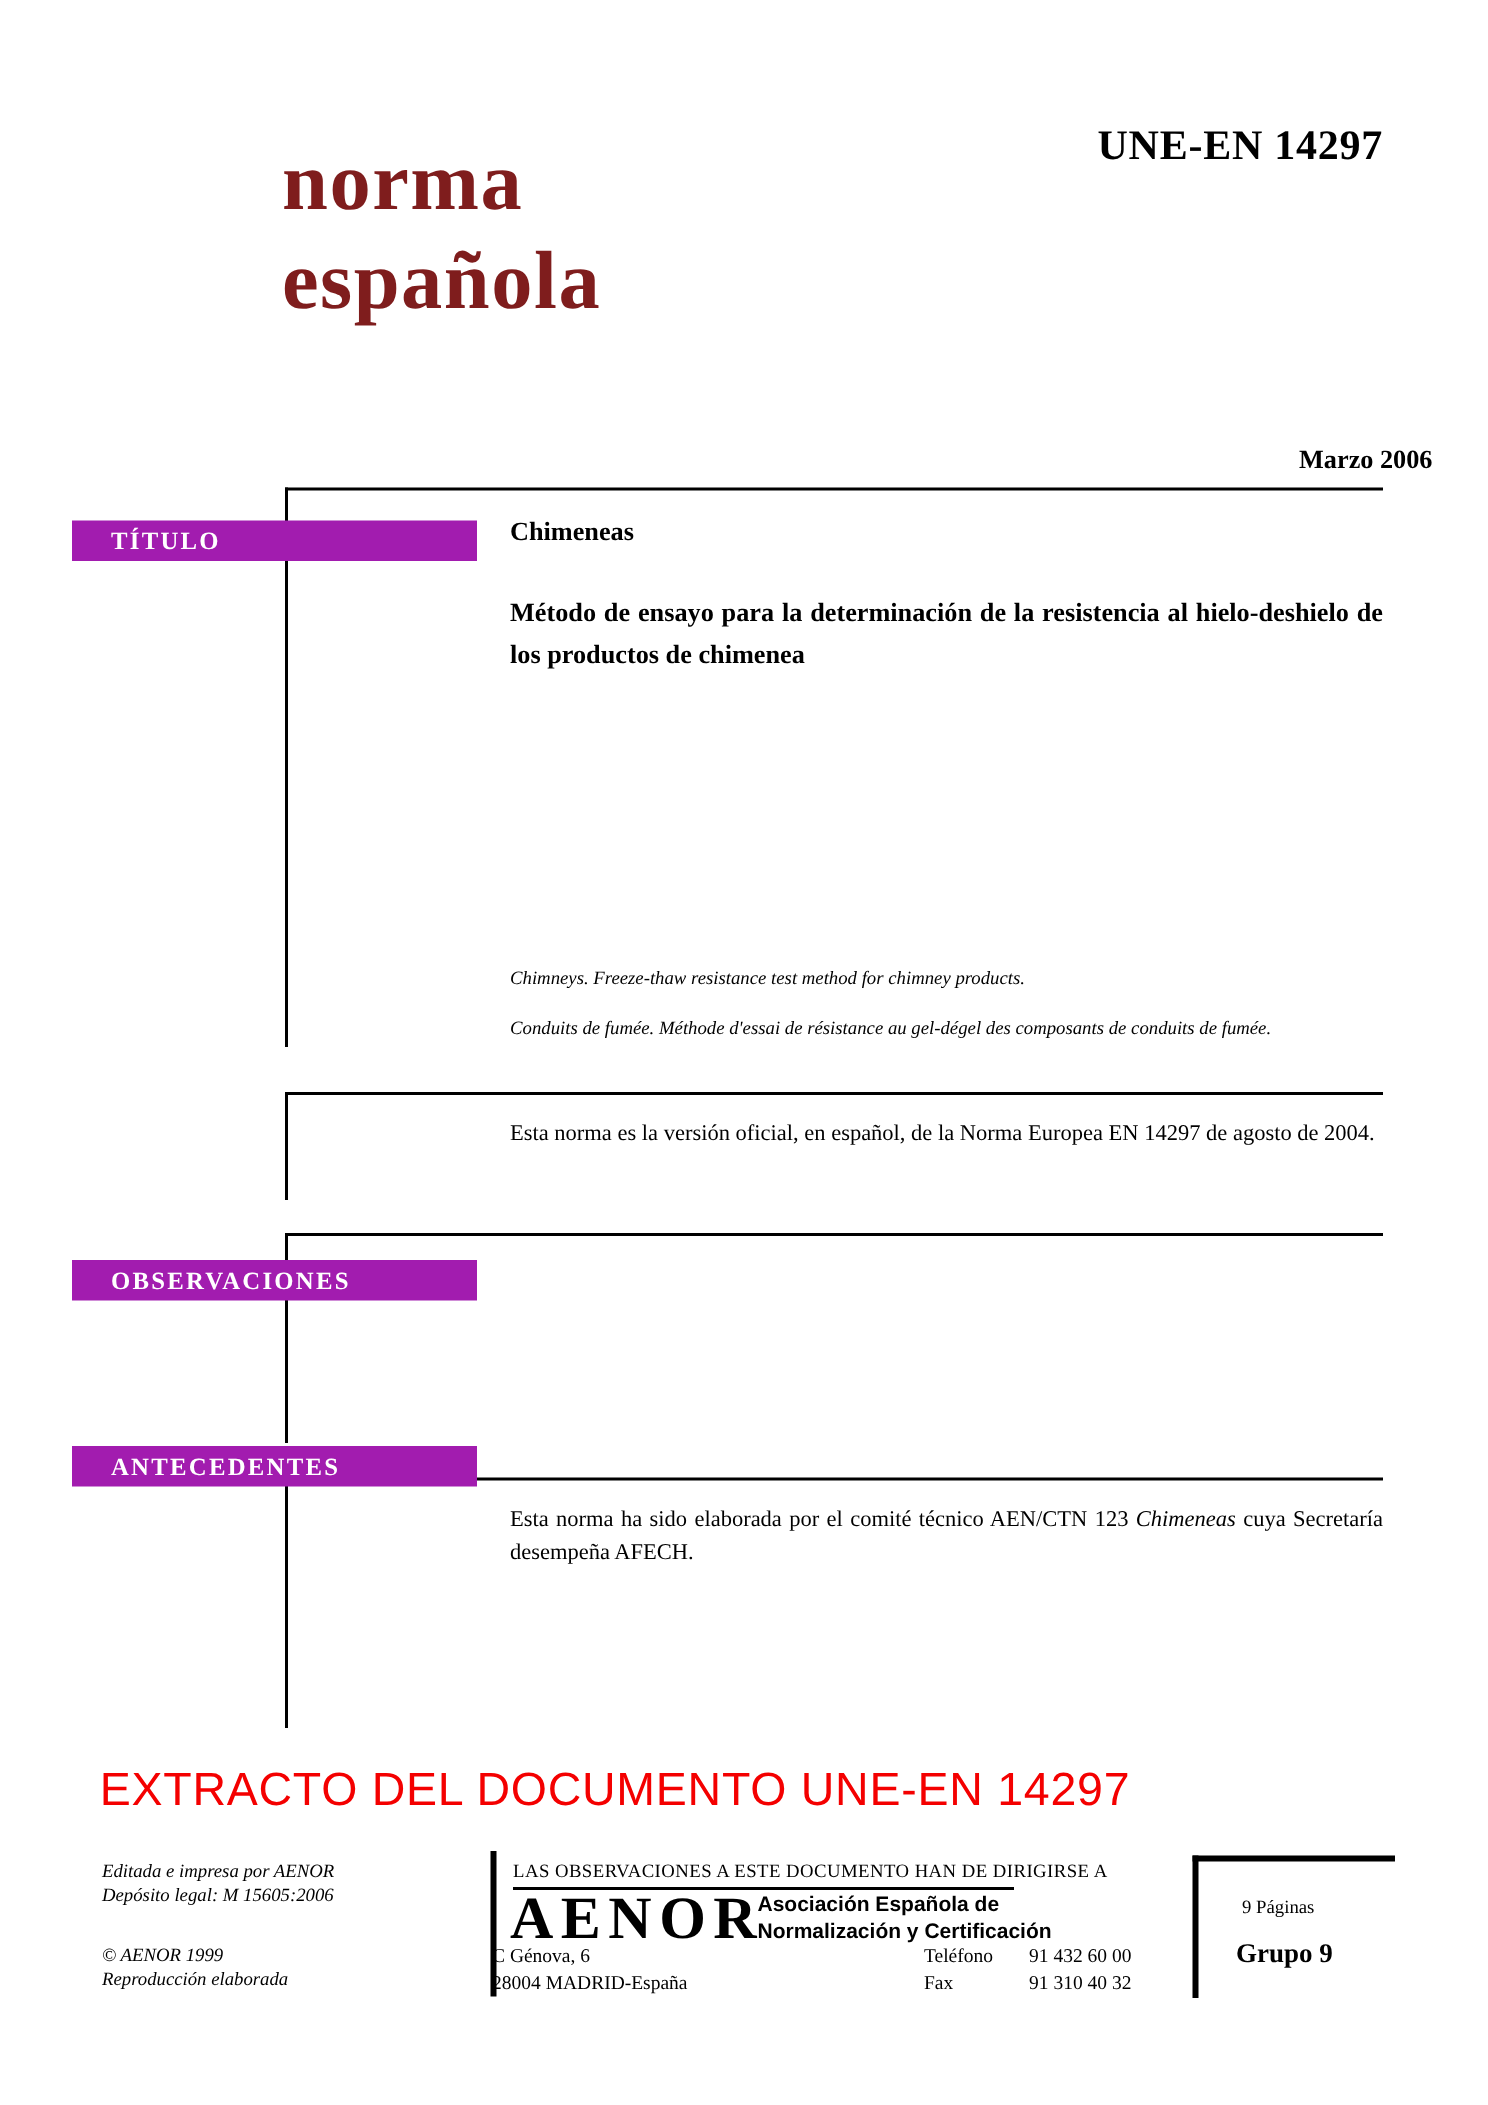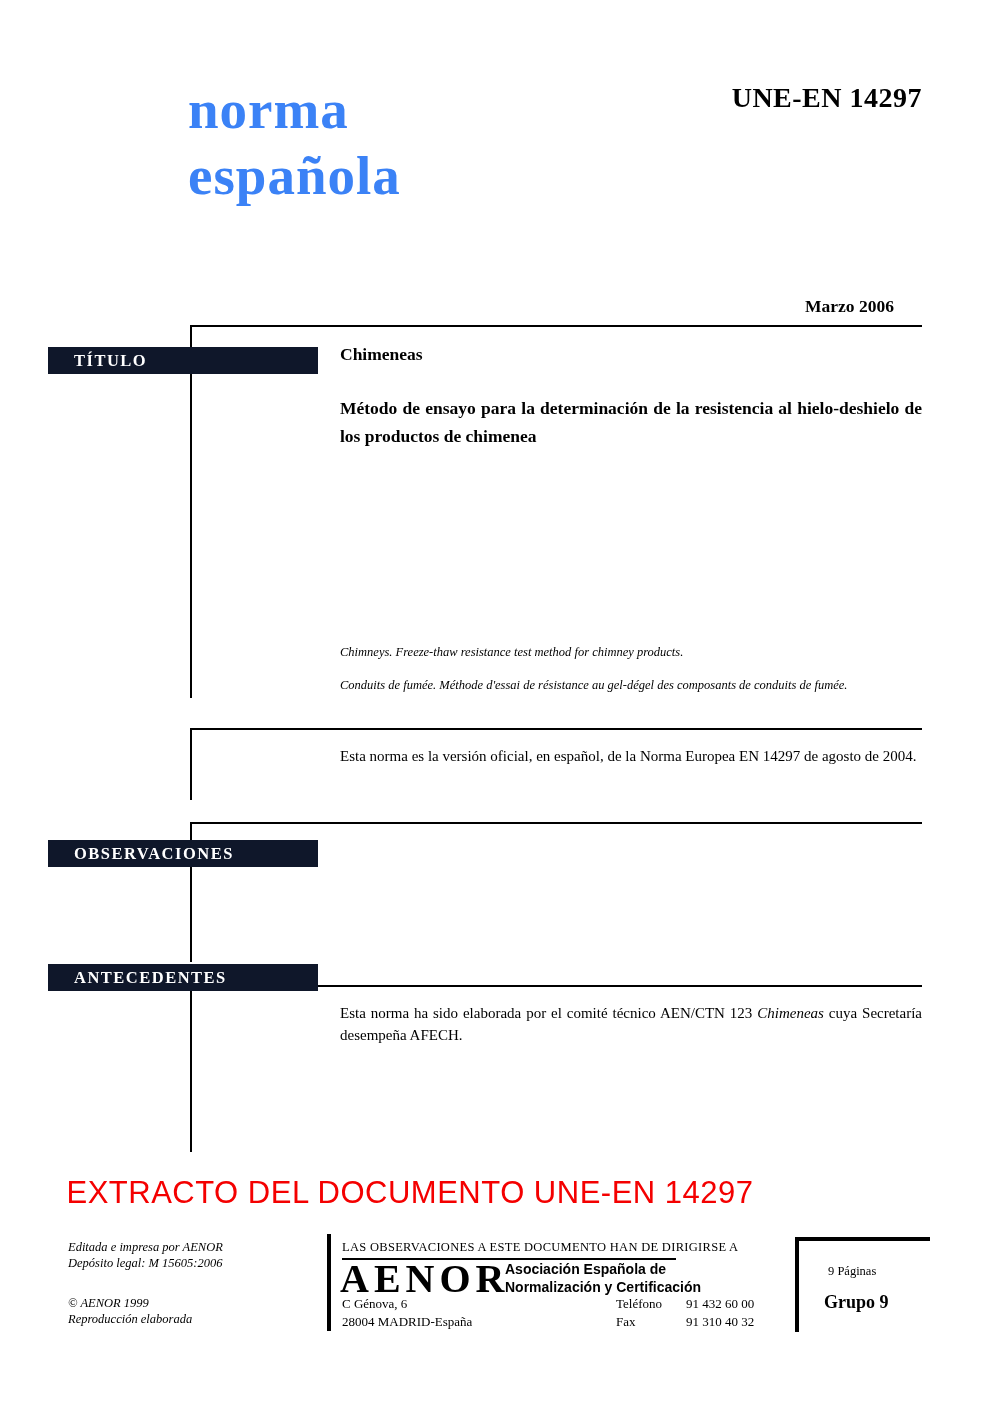--- a/index.html
+++ b/index.html
@@ -11,42 +11,42 @@
     margin: 0 auto;
     background: #ffffff;
     font-family: "Liberation Serif", serif;
     color: #000;
     overflow: hidden;
   }
   .abs { position: absolute; }
 
   
   .logo {
-    left: 188px; top: 77px;
+    left: 188px; top: 88px;
     font-size: 55px; line-height: 66px;
-    font-weight: bold; color: #3b82f6;
+    font-weight: bold; color: #7f1d1d;
     letter-spacing: 1px;
   }
   .doc-code {
     left: 500px; top: 82px; width: 422px;
     text-align: right;
     font-size: 28px; font-weight: bold; letter-spacing: 0.5px;
   }
   .issue-date {
-    left: 572px; top: 296px; width: 322px;
+    left: 633px; top: 296px; width: 322px;
     text-align: right;
     font-size: 17.5px; font-weight: bold;
   }
 
   
   .hline { height: 2px; background: #000; left: 190px; width: 732px; }
   .vline { width: 2px; background: #000; left: 190px; }
   .label-bar {
     left: 48px; width: 270px; height: 27px;
-    background: #0f172a; color: #fff;
+    background: #a21caf; color: #fff;
     font-size: 16.5px; font-weight: bold;
     letter-spacing: 1.5px;
     padding-left: 26px;
     display: flex; align-items: center;
     z-index: 2;
   }
   .content { left: 340px; width: 582px; }
 
   .title-main { font-size: 17.5px; font-weight: bold; }
   .title-sub {
@@ -136,21 +136,21 @@
   <div class="abs f-div" style="left:327px;top:1234px;width:4px;height:97px"></div>
 
   <div class="abs aenor-notice" style="left:342px;top:1240px;width:420px">LAS OBSERVACIONES A ESTE DOCUMENTO HAN DE DIRIGIRSE A</div>
   <div class="abs aenor-rule" style="left:342px;top:1258px;width:334px"></div>
   <div class="abs aenor-logo" style="left:340px;top:1262px">AENOR</div>
   <div class="abs aenor-org" style="left:505px;top:1261px">
     <div>Asociación Española de</div>
     <div>Normalización y Certificación</div>
   </div>
 
-  <div class="abs addr" style="left:342px;top:1295px">
+  <div class="abs addr" style="left:328px;top:1295px">
     <div>C Génova, 6</div>
     <div>28004 MADRID-España</div>
   </div>
   <div class="abs addr" style="left:616px;top:1295px">
     <div>Teléfono</div>
     <div>Fax</div>
   </div>
   <div class="abs addr" style="left:686px;top:1295px">
     <div>91 432 60 00</div>
     <div>91 310 40 32</div>

